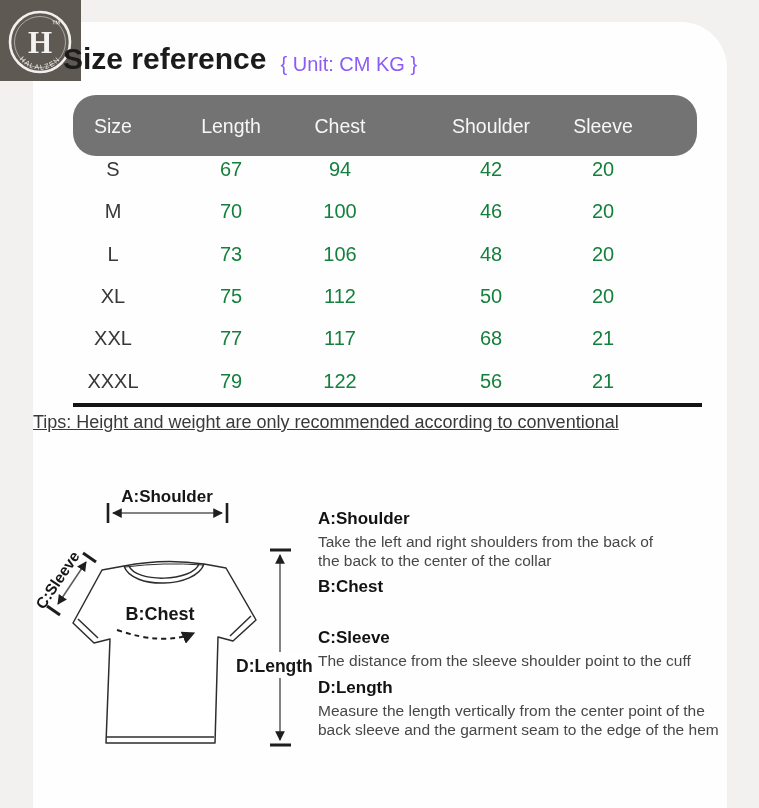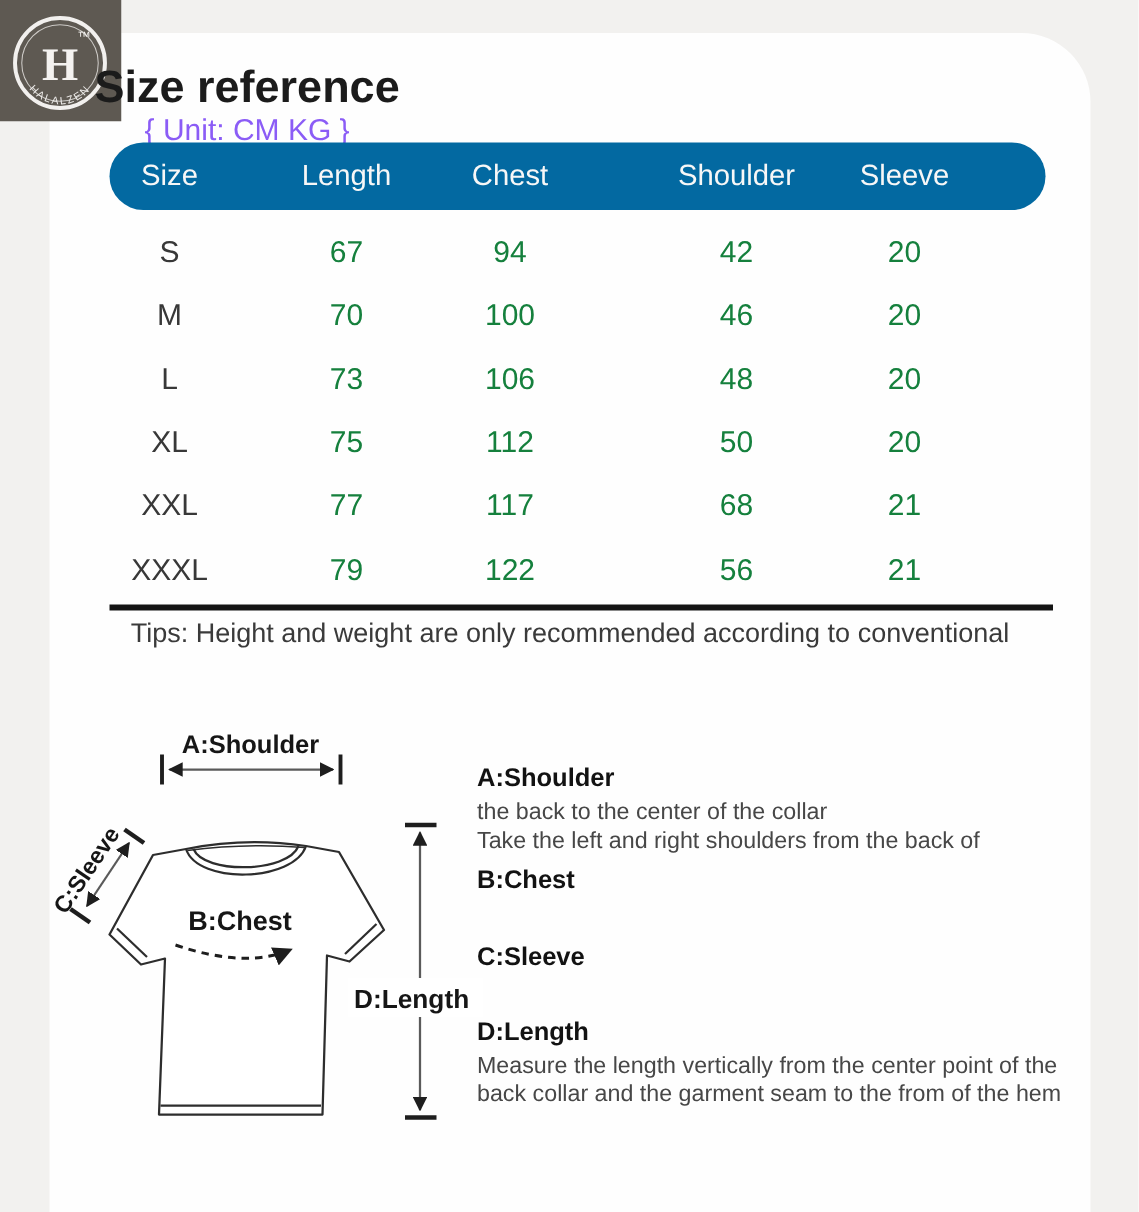--- a/index.html
+++ b/index.html
@@ -11,48 +11,48 @@
   }
   .card {
     position:absolute; left:33px; top:22px; width:694px; height:786px;
     background:#fefefe; border-radius:46px 46px 0 0;
   }
   .logo {
     position:absolute; left:0; top:0; width:81px; height:81px; z-index:1;
   }
   .title-row {
     position:absolute; left:63px; top:42px; z-index:2;
-    display:flex; align-items:center; white-space:nowrap;flex-direction:column;
+    display:flex; align-items:flex-end; gap:14px; white-space:nowrap;
   }
   .title { font-size:30px; font-weight:bold; color:#1b1b1b; }
   .unit  { font-size:20px; color:#8b5cf6; }
 
   .thead {
-    position:absolute; left:73px; top:95px; width:624px; height:45px;
-    background:#0369a1; border-radius:23px; z-index:2;
+    position:absolute; left:73px; top:95px; width:624px; height:61px;
+    background:#737373; border-radius:23px; z-index:2;
   }
   .thead .col {
     position:absolute; top:50%; transform:translate(-50%,-50%);
     color:#f7f7f7; font-size:19.5px; white-space:nowrap;
   }
   .tbody { position:absolute; left:73px; top:148px; width:624px; }
   .trow { position:relative; height:42.3px; }
   .trow .col {
     position:absolute; top:50%; transform:translate(-50%,-50%);
     font-size:20px; white-space:nowrap;
   }
   .c0{left:40px} .c1{left:158px} .c2{left:267px} .c3{left:418px} .c4{left:530px}
   .size-label { color:#383838; }
   .num { color:#15803d; }
 
   .divider { position:absolute; left:73px; top:403px; width:629px; height:3.5px; background:#141414; }
 
   .tips {
-    position:absolute; left:33px; top:411px; width:694px; text-align:center;
-    font-size:18px; line-height:23.5px; color:#3a3a3a;
+    position:absolute; left:33px; top:411px; width:694px; text-align:left;
+    font-size:18px; line-height:23.5px; color:#3a3a3a;text-decoration:underline;
   }
 
   .diagram { position:absolute; left:20px; top:480px; width:300px; height:330px; overflow:visible; }
   .dim-text { font-family:"Liberation Sans", sans-serif; font-weight:bold; fill:#161616; }
 
   .guide { position:absolute; left:318px; top:0; width:432px; }
   .gsec { position:absolute; left:0; width:432px; }
   .gs0{top:509px} .gs1{top:577px} .gs2{top:628px} .gs3{top:678px}
   .glabel { font-size:17px; font-weight:bold; color:#121212; margin:0 0 4px 0; }
   .gdesc { font-size:15.5px; color:#474747; line-height:18.5px; }
@@ -174,29 +174,30 @@
   <line x1="250" y1="70" x2="271" y2="70" stroke="#1e1e1e" stroke-width="3"></line>
   <line x1="250" y1="265" x2="271" y2="265" stroke="#1e1e1e" stroke-width="3"></line>
   <line x1="260" y1="75" x2="260" y2="260" stroke="#5a5a5a" stroke-width="1.5" marker-start="url(#ah)" marker-end="url(#ah)"></line>
   <rect x="212" y="172" width="90" height="26" fill="#ffffff"></rect>
   <text class="dim-text" x="216" y="192" text-anchor="start" font-size="17.5">D:Length</text>
 </svg>
 
 <div class="guide">
   <div class="gsec gs0">
     <div class="glabel">A:Shoulder</div>
+    <div class="gdesc">Take the left and right shoulders from the back of</div>
     <div class="gdesc">the back to the center of the collar</div>
-    <div class="gdesc">Take the left and right shoulders from the back of</div>
   </div>
   <div class="gsec gs1">
     <div class="glabel">B:Chest</div>
 
   </div>
   <div class="gsec gs2">
     <div class="glabel">C:Sleeve</div>
+    <div class="gdesc">The distance from the sleeve shoulder point to the cuff</div>
 
   </div>
   <div class="gsec gs3">
     <div class="glabel">D:Length</div>
     <div class="gdesc">Measure the length vertically from the center point of the</div>
-    <div class="gdesc">back collar and the garment seam to the from of the hem</div>
+    <div class="gdesc">back sleeve and the garment seam to the edge of the hem</div>
   </div>
 </div>
 
 </body></html>

